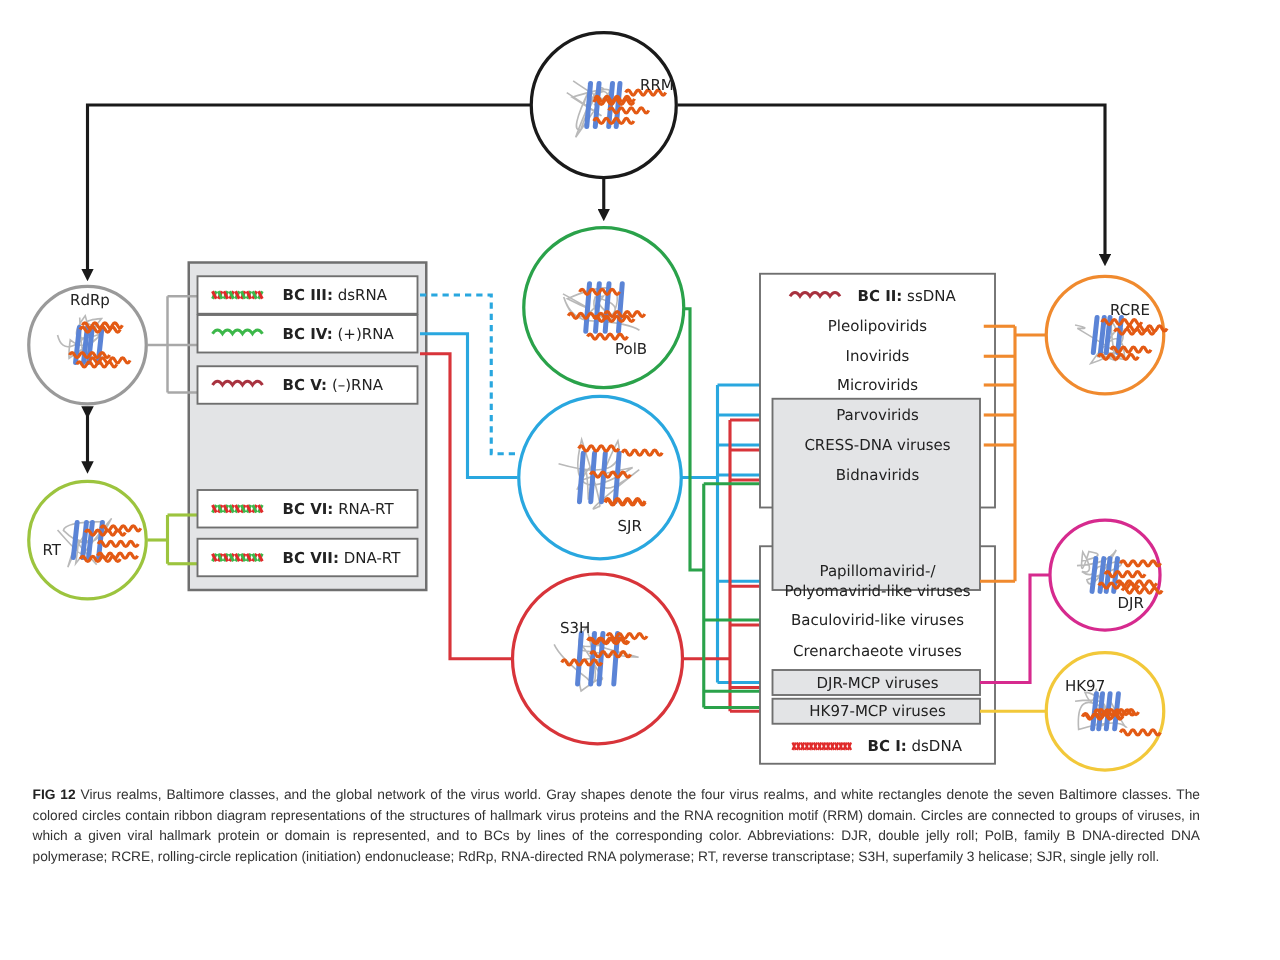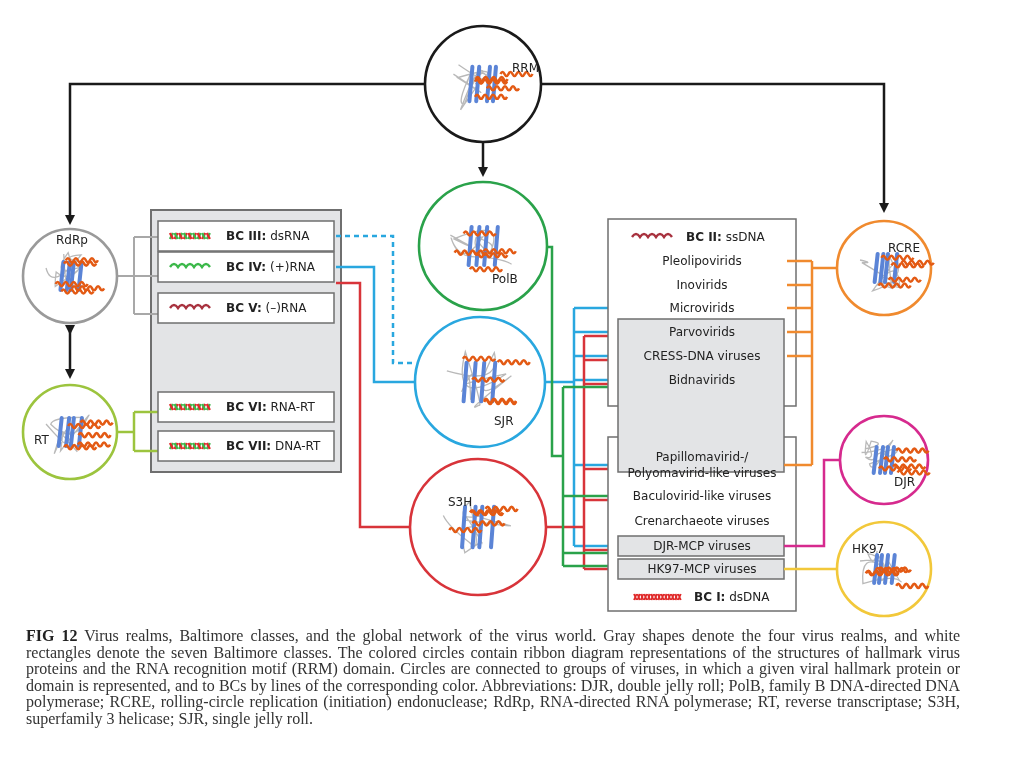--- a/index.html
+++ b/index.html
@@ -1,21 +1,21 @@
 <!DOCTYPE html>
 <html><head>
 <meta charset="utf-8">
 <style>
   html, body { margin:0; padding:0; background:#ffffff; }
   body { width:1024px; height:768px; position:relative; overflow:hidden; font-family:"DejaVu Sans", sans-serif; }
   #diagram { position:absolute; left:0; top:0; }
   .lbl { font-family:"DejaVu Sans", sans-serif; font-size:12px; fill:#222; }
   .lbl-b { font-weight:bold; }
   .circle-lbl { font-family:"DejaVu Sans", sans-serif; font-size:12px; fill:#222; }
-  #caption { position:absolute; left:26px; top:628px; width:934px; font-family:Liberation Serif, serif; font-size:16px; line-height:16.5px; color:#333; text-align:justify; }
+  #caption { position:absolute; left:26px; top:628px; width:934px; font-family:Liberation Sans, sans-serif; font-size:11px; line-height:16.5px; color:#333; text-align:justify; }
   #caption .fig { font-weight:bold; color:#222; }
 </style>
 </head>
 <body>
 
 <svg id="diagram" width="1024" height="620" viewBox="0 0 1024 620" xmlns="http://www.w3.org/2000/svg">
   <defs>
     <marker id="arrow" markerWidth="10" markerHeight="10" refX="5" refY="5" orient="auto" markerUnits="userSpaceOnUse">
       <path d="M0,0 L10,5 L0,10 z" fill="#1a1a1a"></path>
     </marker>

